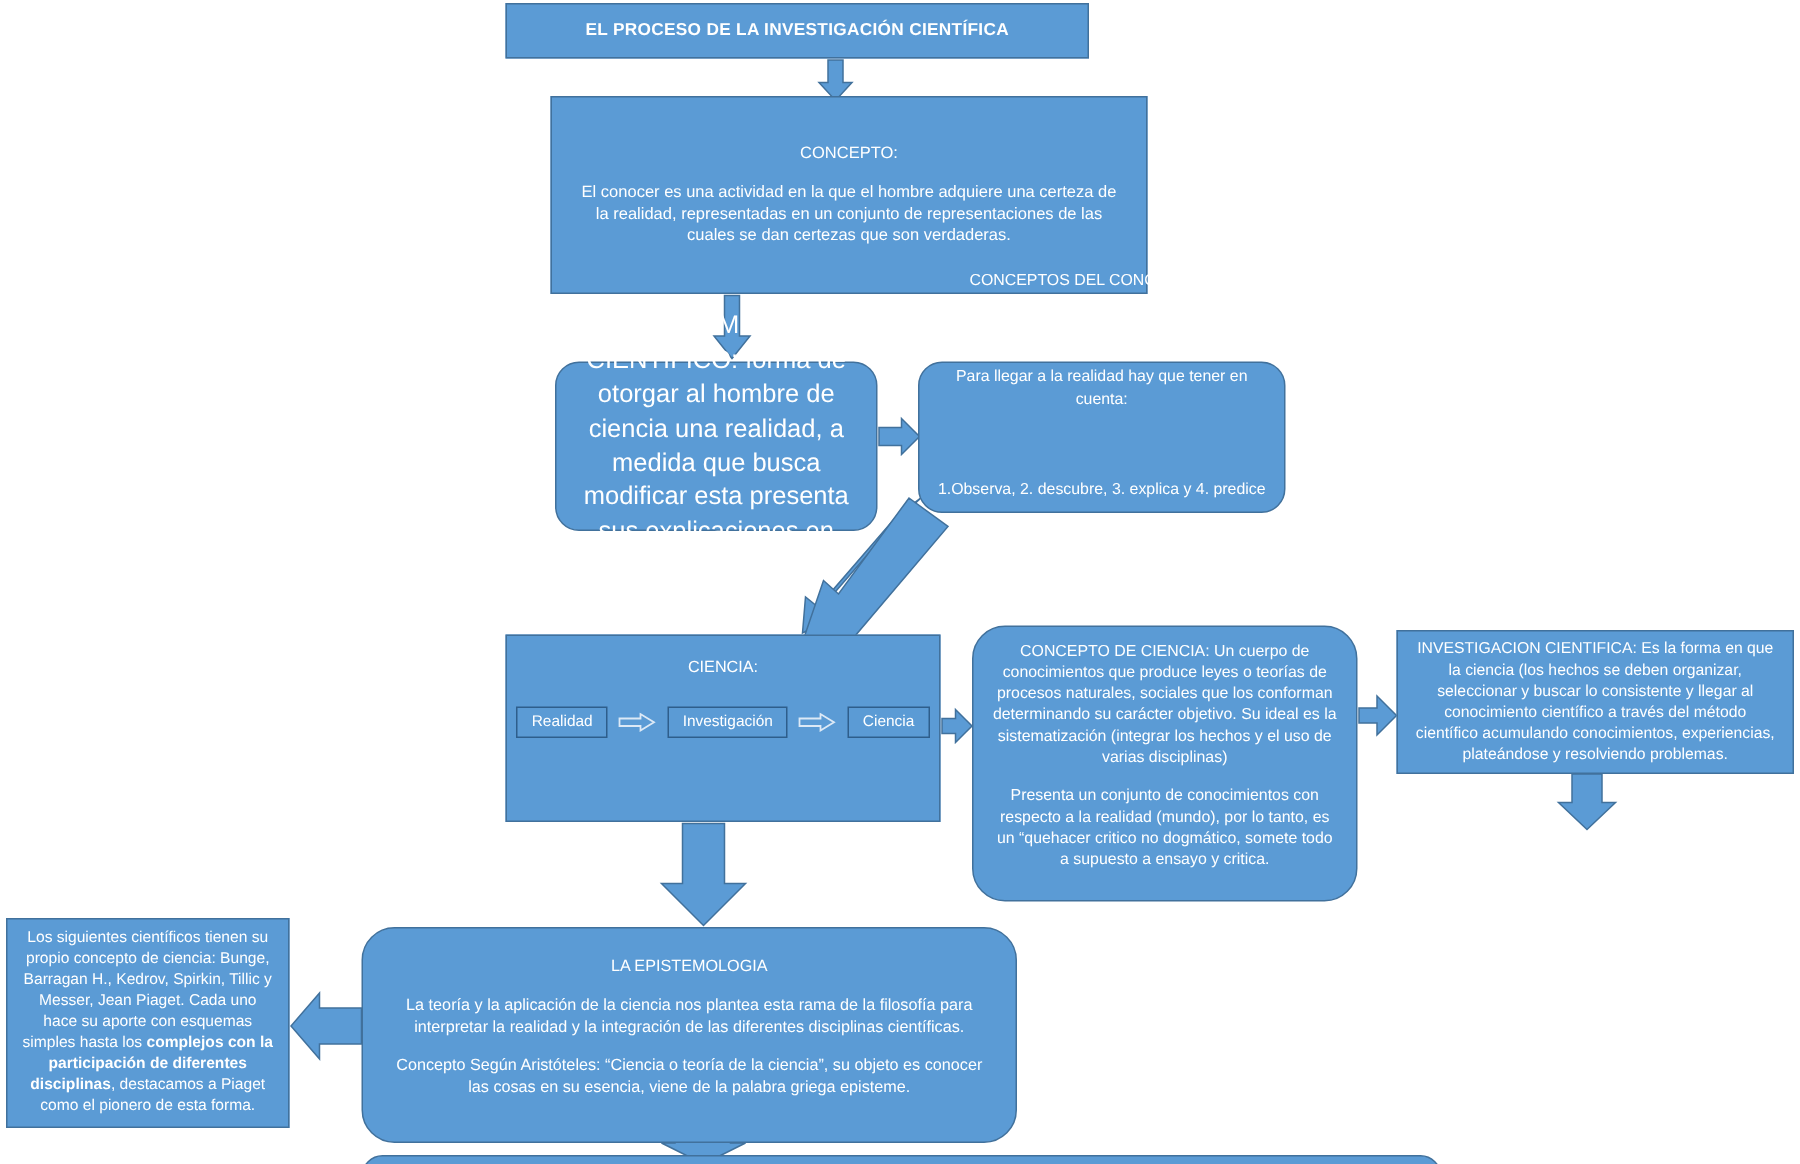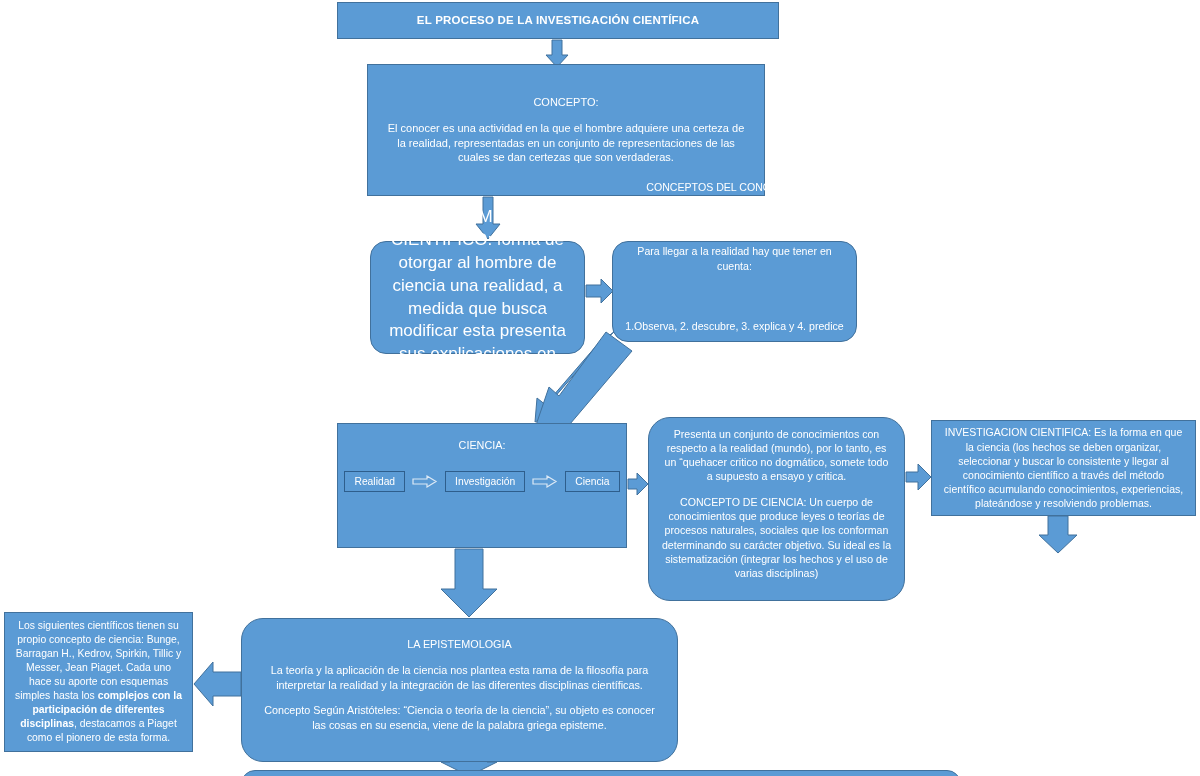--- a/index.html
+++ b/index.html
@@ -23,21 +23,21 @@
     line-height:1.35;
     padding:6px 10px;
   }
   .box p{margin:0 0 9px 0;}
   .box p:last-child{margin-bottom:0;}
   .rounded{border-radius:16px;gap:36px;}
   .rounded-lg{border-radius:22px;}
 
   
   #title-box{
-    left:337px;top:2px;width:442px;height:37px;
+    left:337px;top:2px;width:389px;height:37px;
     font-size:11.5px;font-weight:bold;letter-spacing:.2px;
     justify-content:center;
   }
 
   
   #concepto-box{
     left:367px;top:64px;width:398px;height:132px;
     font-size:11px;padding:8px 14px;
   }
   #concepto-box .hdr{margin-bottom:11px;}
@@ -194,22 +194,22 @@
       <div class="chain-arrow">
         <svg width="26" height="13" viewBox="0 0 26 13">
           <path d="M1,4 L15,4 L15,1 L24,6.5 L15,12 L15,9 L1,9 Z" fill="none" stroke="#DCE9F6" stroke-width="1.2"></path>
         </svg>
       </div>
       <div class="chain-box">Ciencia</div>
     </div>
   </div>
 
   <div class="box rounded-lg" id="concepto-ciencia-box">
+    <p>CONCEPTO DE CIENCIA: Un cuerpo de conocimientos que produce leyes o teorías de procesos naturales, sociales que los conforman determinando su carácter objetivo. Su ideal es la sistematización (integrar los hechos y el uso de varias disciplinas)</p>
     <p>Presenta un conjunto de conocimientos con respecto a la realidad (mundo), por lo tanto, es un “quehacer critico no dogmático, somete todo a supuesto a ensayo y critica.</p>
-    <p>CONCEPTO DE CIENCIA: Un cuerpo de conocimientos que produce leyes o teorías de procesos naturales, sociales que los conforman determinando su carácter objetivo. Su ideal es la sistematización (integrar los hechos y el uso de varias disciplinas)</p>
   </div>
 
   <div class="box" id="investigacion-box">
     <p>INVESTIGACION CIENTIFICA: Es la forma en que la ciencia (los hechos se deben organizar, seleccionar y buscar lo consistente y llegar al conocimiento científico a través del método científico acumulando conocimientos, experiencias, plateándose y resolviendo problemas.</p>
   </div>
 
   <div class="box rounded-lg" id="epistemologia-box">
     <p class="hdr">LA EPISTEMOLOGIA</p>
     <p>La teoría y la aplicación de la ciencia nos plantea esta rama de la filosofía para interpretar la realidad y la integración de las diferentes disciplinas científicas.</p>
     <p>Concepto Según Aristóteles: “Ciencia o teoría de la ciencia”, su objeto es conocer las cosas en su esencia, viene de la palabra griega episteme.</p>

